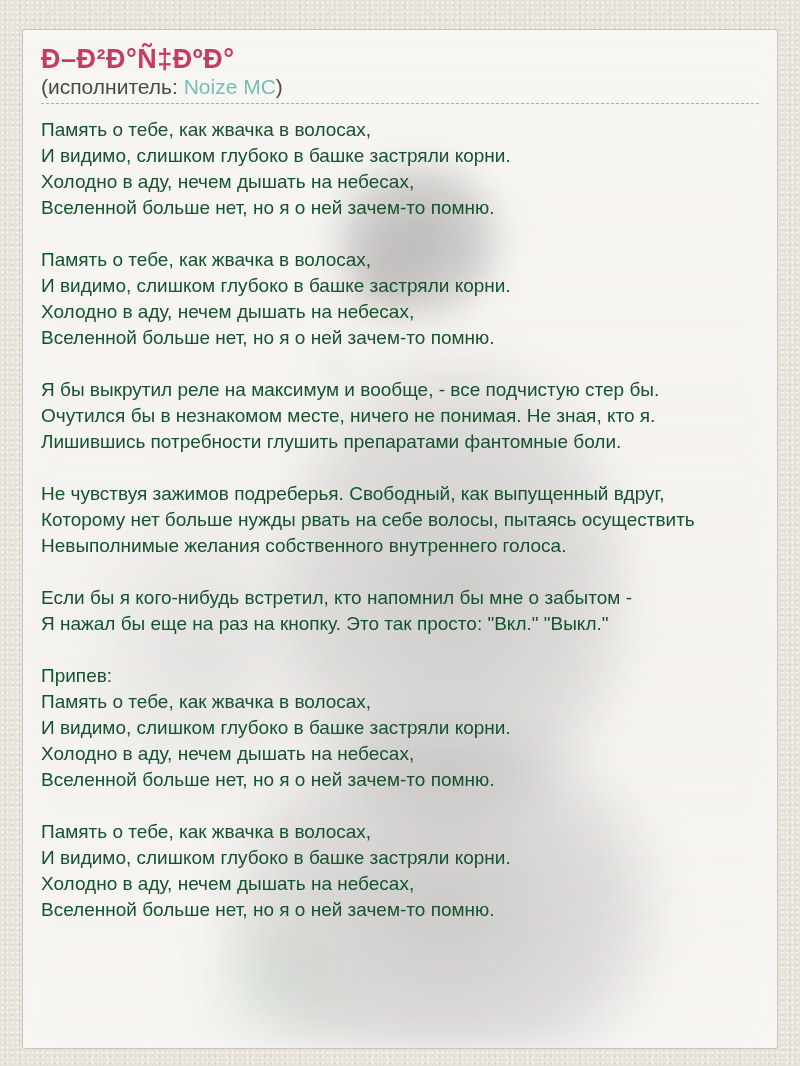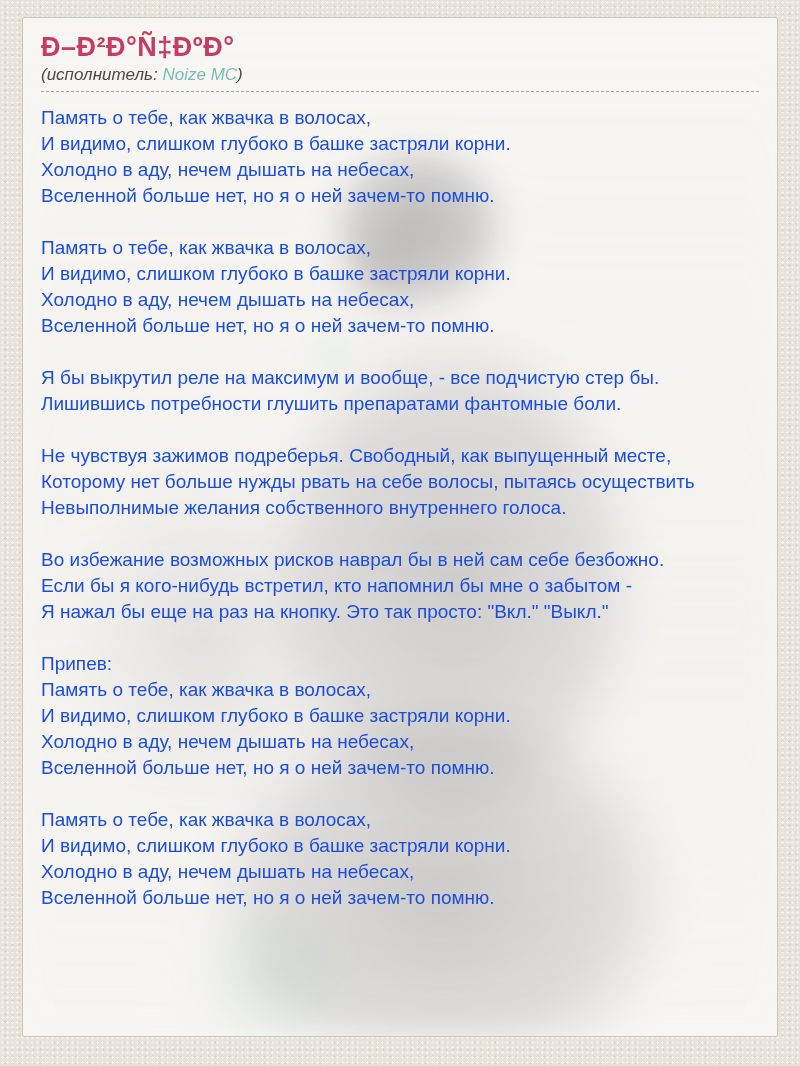--- a/index.html
+++ b/index.html
@@ -18,21 +18,21 @@
   }
   .page {
     width: 800px;
     height: 1066px;
     position: relative;
     overflow: hidden;
   }
   .card {
     position: absolute;
     left: 22px;
-    top: 17px;
+    top: 29px;
     width: 756px;
     height: 1020px;
     box-sizing: border-box;
     background: #f8f6f3;
     border: 1px solid #c9c5bf;
     border-radius: 2px;
     overflow: hidden;
   }
   
   .bg-figure {
@@ -60,37 +60,36 @@
   .song-title {
     margin: 4px 0 0 0;
     font-size: 27px;
     line-height: 30px;
     font-weight: bold;
     color: #c43d62;
     letter-spacing: 0.5px;
   }
   .subtitle {
     margin: 2px 0 0 0;
-    font-size: 17px;
+    font-size: 21px;
     line-height: 21px;
     color: #4a4a4a;
     padding-bottom: 6px;
     border-bottom: 1px dashed #a3aebc;
-    font-style: italic;
   }
   .artist-link {
     color: #76bdb6;
     text-decoration: none;
     cursor: pointer;
   }
   .lyrics {
     margin-top: 13px;
     font-size: 19px;
     line-height: 26px;
-    color: #1d4ed8;
+    color: #14532d;
   }
   .lyric-block {
     margin: 0 0 26px 0;
   }
   .lyric-line {
     white-space: nowrap;
   }
 </style>
 </head>
 <body>
@@ -111,29 +110,29 @@
             <div class="lyric-line">Вселенной больше нет, но я о ней зачем-то помню.</div>
           </div>
           <div class="lyric-block">
             <div class="lyric-line">Память о тебе, как жвачка в волосах,</div>
             <div class="lyric-line">И видимо, слишком глубоко в башке застряли корни.</div>
             <div class="lyric-line">Холодно в аду, нечем дышать на небесах,</div>
             <div class="lyric-line">Вселенной больше нет, но я о ней зачем-то помню.</div>
           </div>
           <div class="lyric-block">
             <div class="lyric-line">Я бы выкрутил реле на максимум и вообще, - все подчистую стер бы.</div>
+            <div class="lyric-line">Очутился бы в незнакомом месте, ничего не понимая. Не зная, кто я.</div>
             <div class="lyric-line">Лишившись потребности глушить препаратами фантомные боли.</div>
           </div>
           <div class="lyric-block">
-            <div class="lyric-line">Не чувствуя зажимов подреберья. Свободный, как выпущенный месте,</div>
+            <div class="lyric-line">Не чувствуя зажимов подреберья. Свободный, как выпущенный вдруг,</div>
             <div class="lyric-line">Которому нет больше нужды рвать на себе волосы, пытаясь осуществить</div>
             <div class="lyric-line">Невыполнимые желания собственного внутреннего голоса.</div>
           </div>
           <div class="lyric-block">
-            <div class="lyric-line">Во избежание возможных рисков наврал бы в ней сам себе безбожно.</div>
             <div class="lyric-line">Если бы я кого-нибудь встретил, кто напомнил бы мне о забытом -</div>
             <div class="lyric-line">Я нажал бы еще на раз на кнопку. Это так просто: "Вкл." "Выкл."</div>
           </div>
           <div class="lyric-block">
             <div class="lyric-line">Припев:</div>
             <div class="lyric-line">Память о тебе, как жвачка в волосах,</div>
             <div class="lyric-line">И видимо, слишком глубоко в башке застряли корни.</div>
             <div class="lyric-line">Холодно в аду, нечем дышать на небесах,</div>
             <div class="lyric-line">Вселенной больше нет, но я о ней зачем-то помню.</div>
           </div>

